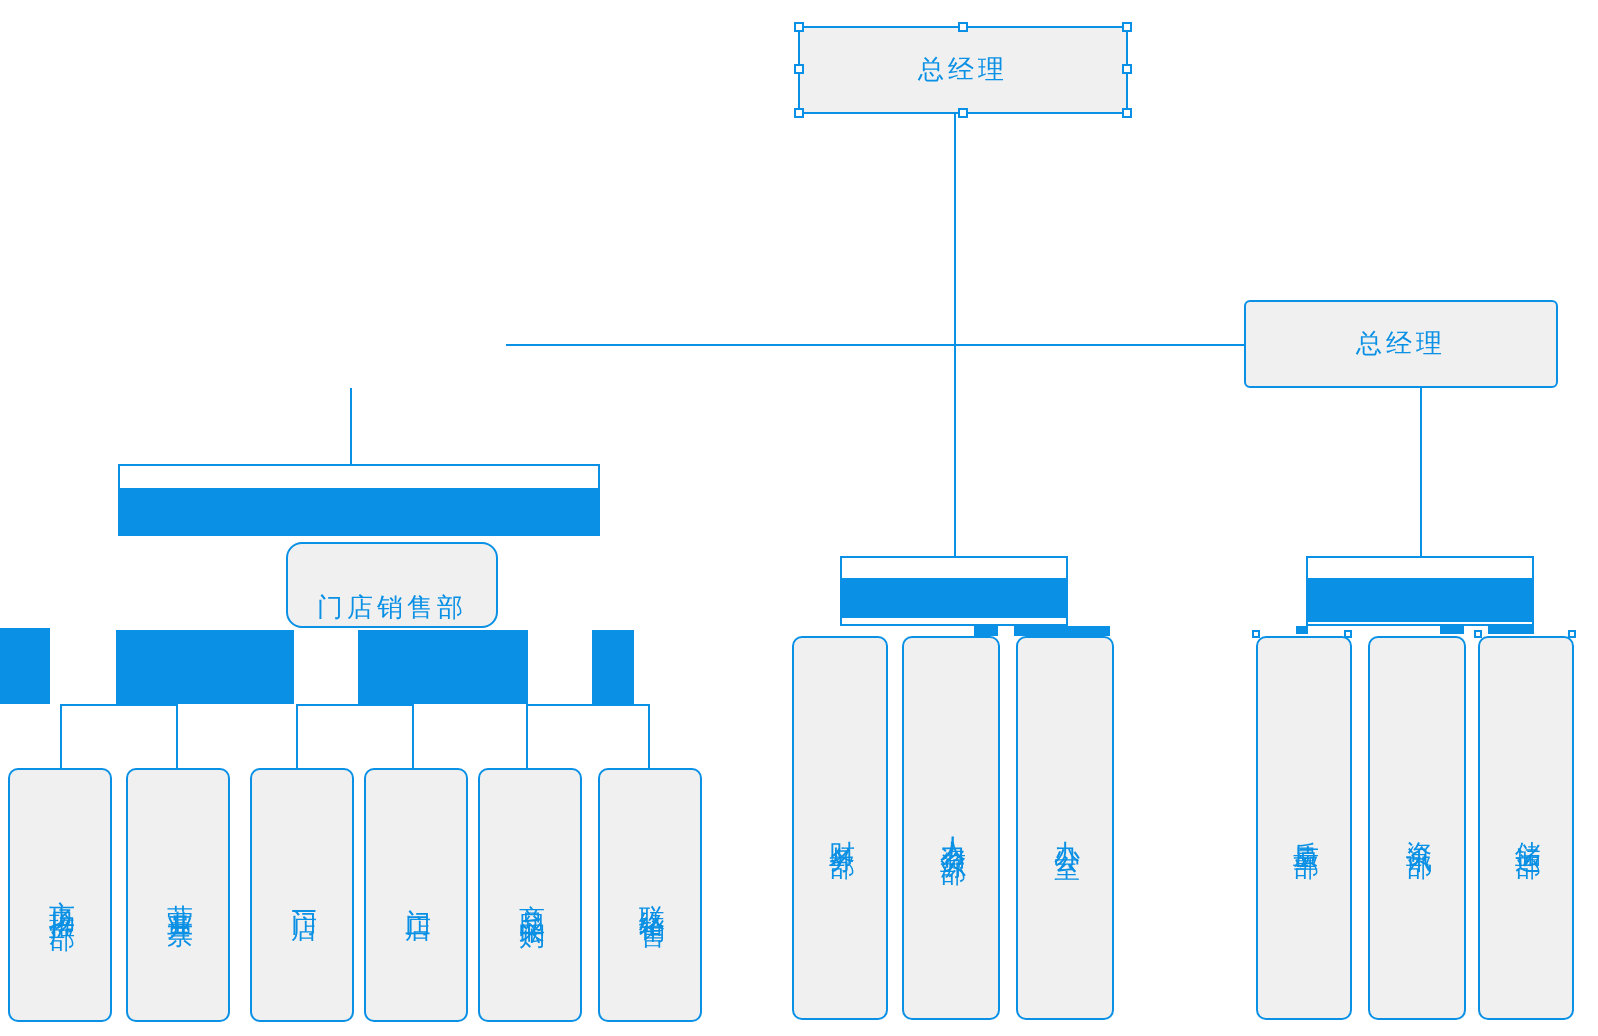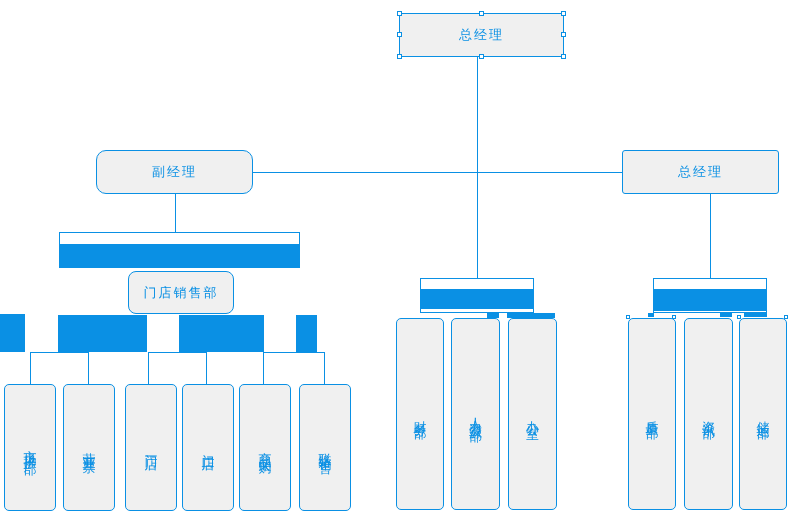--- a/index.html
+++ b/index.html
@@ -89,28 +89,25 @@
     <div class="handle" style="left:-3px;top:-3px;"></div>
     <div class="handle" style="left:50%;margin-left:-3px;top:-3px;"></div>
     <div class="handle" style="right:-3px;top:-3px;"></div>
     <div class="handle" style="left:-3px;top:50%;margin-top:-3px;"></div>
     <div class="handle" style="right:-3px;top:50%;margin-top:-3px;"></div>
     <div class="handle" style="left:-3px;bottom:-3px;"></div>
     <div class="handle" style="left:50%;margin-left:-3px;bottom:-3px;"></div>
     <div class="handle" style="right:-3px;bottom:-3px;"></div>
   </div>
 
-  <div class="hnode" style="left:96px;top:150px;width:157px;height:44px;border-radius:10px;">
-    <span>副经理</span>
-  </div>
   <div class="hnode" style="left:622px;top:150px;width:157px;height:44px;border-radius:3px;">
     <span>总经理</span>
   </div>
 
-  <div class="hnode" style="left:128px;top:271px;width:106px;height:43px;border-radius:8px;">
+  <div class="hnode" style="left:143px;top:271px;width:106px;height:43px;border-radius:8px;align-items:flex-end;">
     <span>门店销售部</span>
   </div>
 
   <div class="vnode" style="left:4px;top:384px;width:52px;height:127px;">
     <span>市场推广部</span>
   </div>
   <div class="vnode" style="left:63px;top:384px;width:52px;height:127px;">
     <span>营业开票</span>
   </div>
   <div class="vnode" style="left:125px;top:384px;width:52px;height:127px;">

